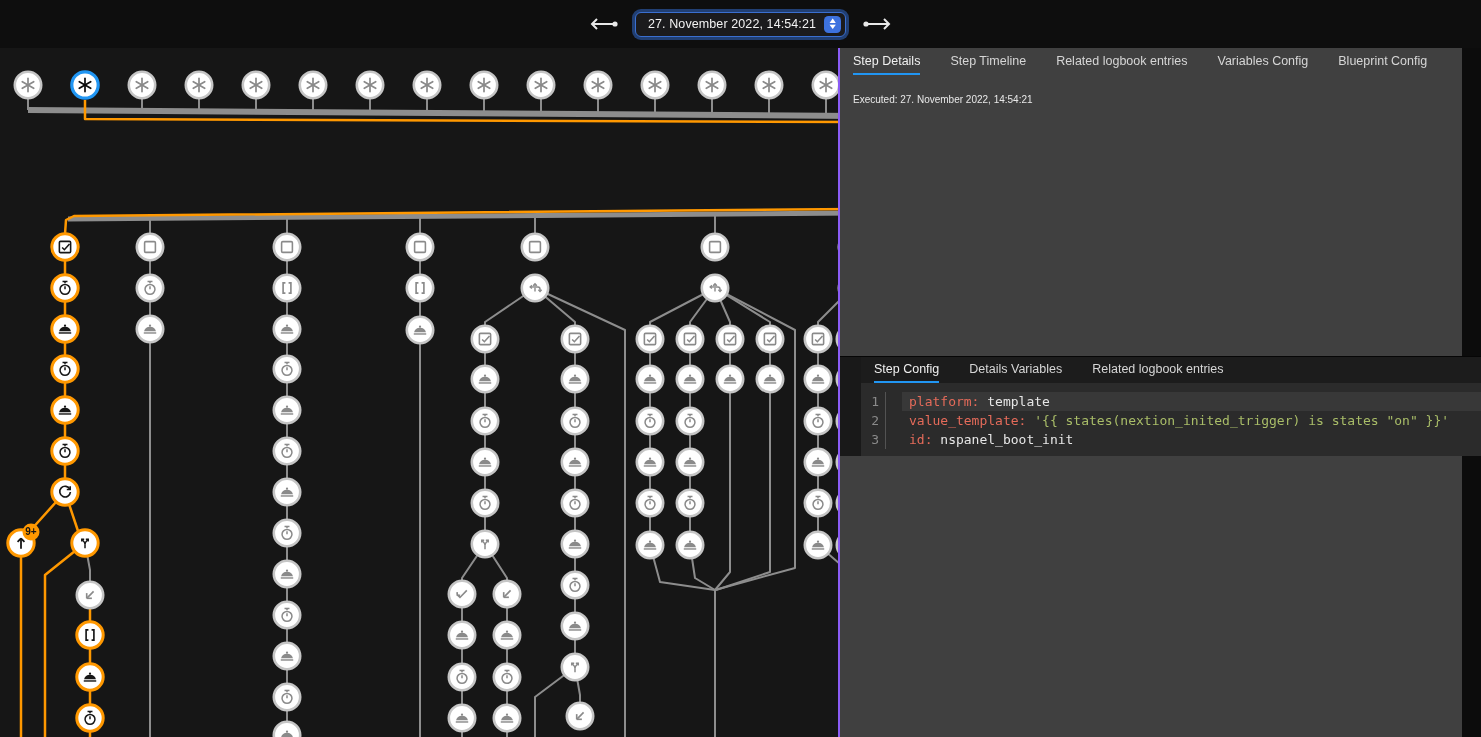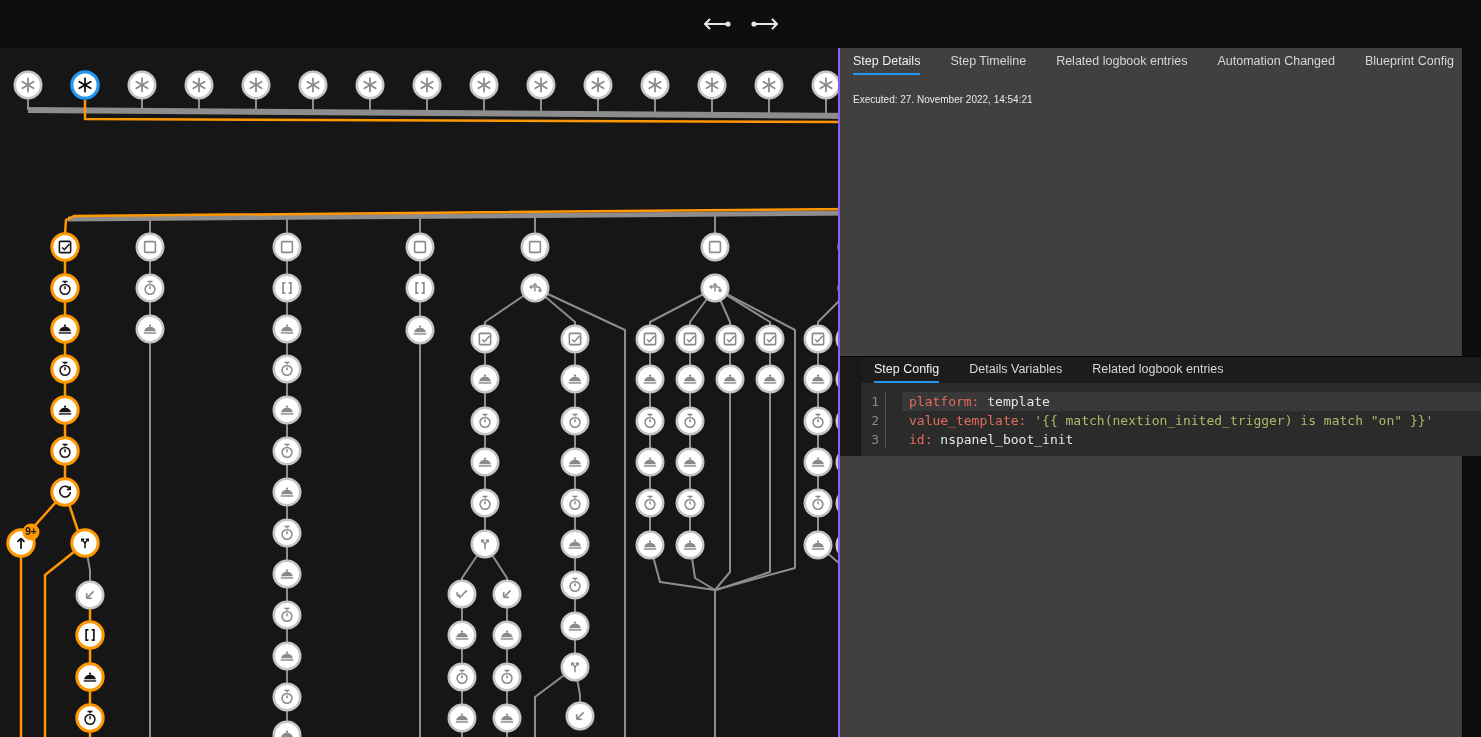--- a/index.html
+++ b/index.html
@@ -60,20 +60,27 @@
 <div id="topbar">
   <div class="nav-arrow">
     <svg width="30" height="14" viewBox="0 0 30 14">
       <g stroke="#e8e8e8" stroke-width="2" fill="none">
         <path d="M3 7h21"></path>
           <path d="M8 2 3 7l5 5"></path>
           <circle cx="26" cy="7" r="2.6" fill="#e8e8e8" stroke="none"></circle>
       </g>
     </svg>
   </div>
+  <div id="run-select">
+    <span class="val">27. November 2022, 14:54:21</span>
+    <span class="stepper">
+        <span>▲</span>
+        <span>▼</span>
+      </span>
+  </div>
   <div class="nav-arrow">
     <svg width="30" height="14" viewBox="0 0 30 14">
       <g stroke="#e8e8e8" stroke-width="2" fill="none">
         <path d="M6 7h21"></path>
           <path d="M22 2l5 5-5 5"></path>
           <circle cx="4" cy="7" r="2.6" fill="#e8e8e8" stroke="none"></circle>
       </g>
     </svg>
   </div>
 </div>
@@ -640,38 +647,38 @@
         </g>
       </g>
   </svg>
 </div>
 
 <div id="panel">
   <div class="tabbar" id="tabs-main">
       <div class="tab active">Step Details</div>
       <div class="tab">Step Timeline</div>
       <div class="tab">Related logbook entries</div>
-      <div class="tab">Automation Changed</div>
+      <div class="tab">Variables Config</div>
       <div class="tab">Blueprint Config</div>
     </div>
   <div id="executed">Executed: 27. November 2022, 14:54:21</div>
   <div id="config-section">
     <div class="tabbar" id="tabs-config">
         <div class="tab active">Step Config</div>
         <div class="tab">Details Variables</div>
         <div class="tab">Related logbook entries</div>
       </div>
     <div id="code">
         <div class="code-row active-line">
           <span class="ln">1</span>
           <span class="src"><span class="tk-k">platform:</span><span class="tk-p"> template</span></span>
         </div>
         <div class="code-row">
           <span class="ln">2</span>
-          <span class="src"><span class="tk-k">value_template:</span><span class="tk-p"> </span><span class="tk-s">'{{ match(nextion_inited_trigger) is match "on" }}'</span></span>
+          <span class="src"><span class="tk-k">value_template:</span><span class="tk-p"> </span><span class="tk-s">'{{ states(nextion_inited_trigger) is states "on" }}'</span></span>
         </div>
         <div class="code-row">
           <span class="ln">3</span>
           <span class="src"><span class="tk-k">id:</span><span class="tk-p"> nspanel_boot_init</span></span>
         </div>
       </div>
   </div>
 </div>
 
 </body></html>

